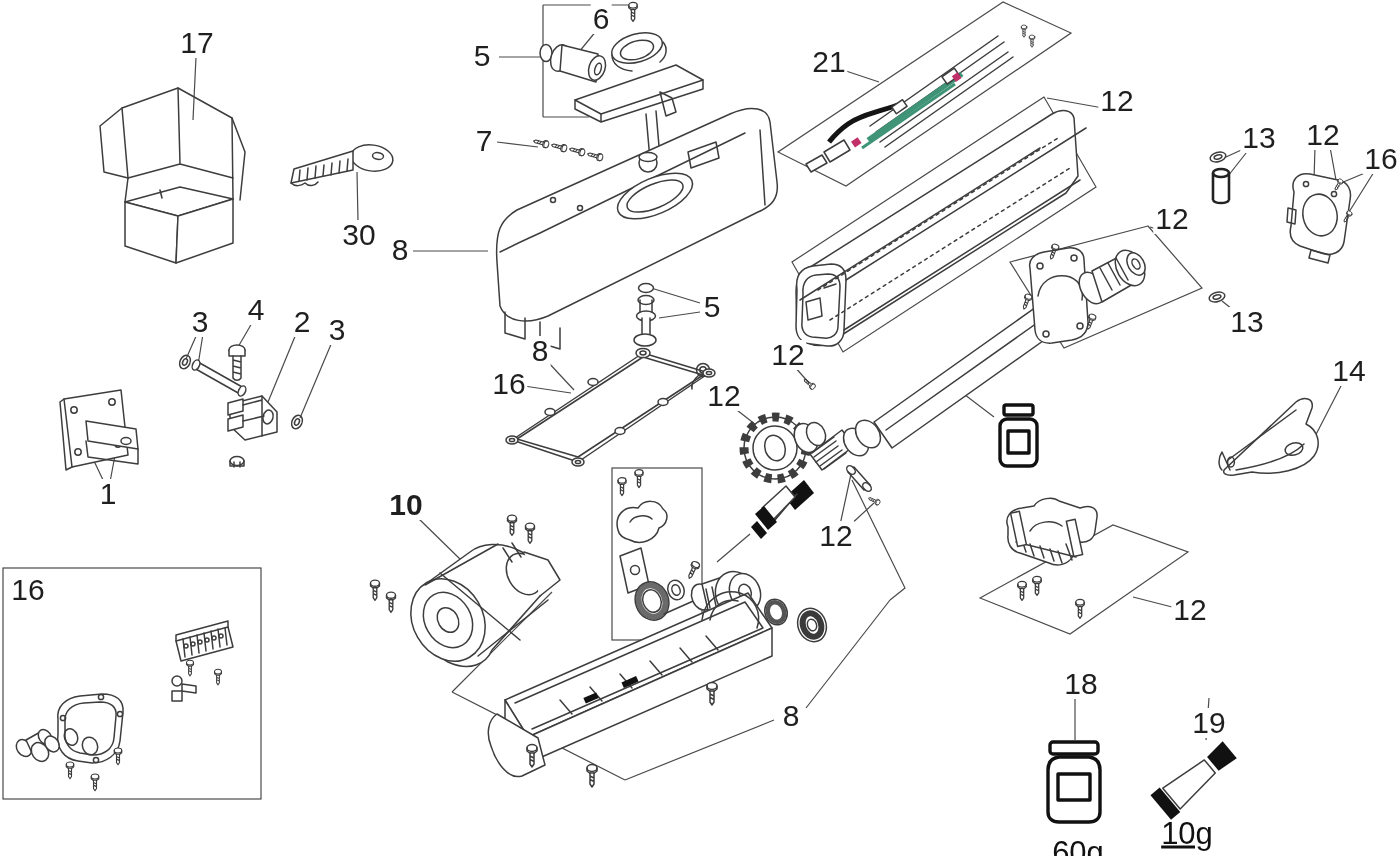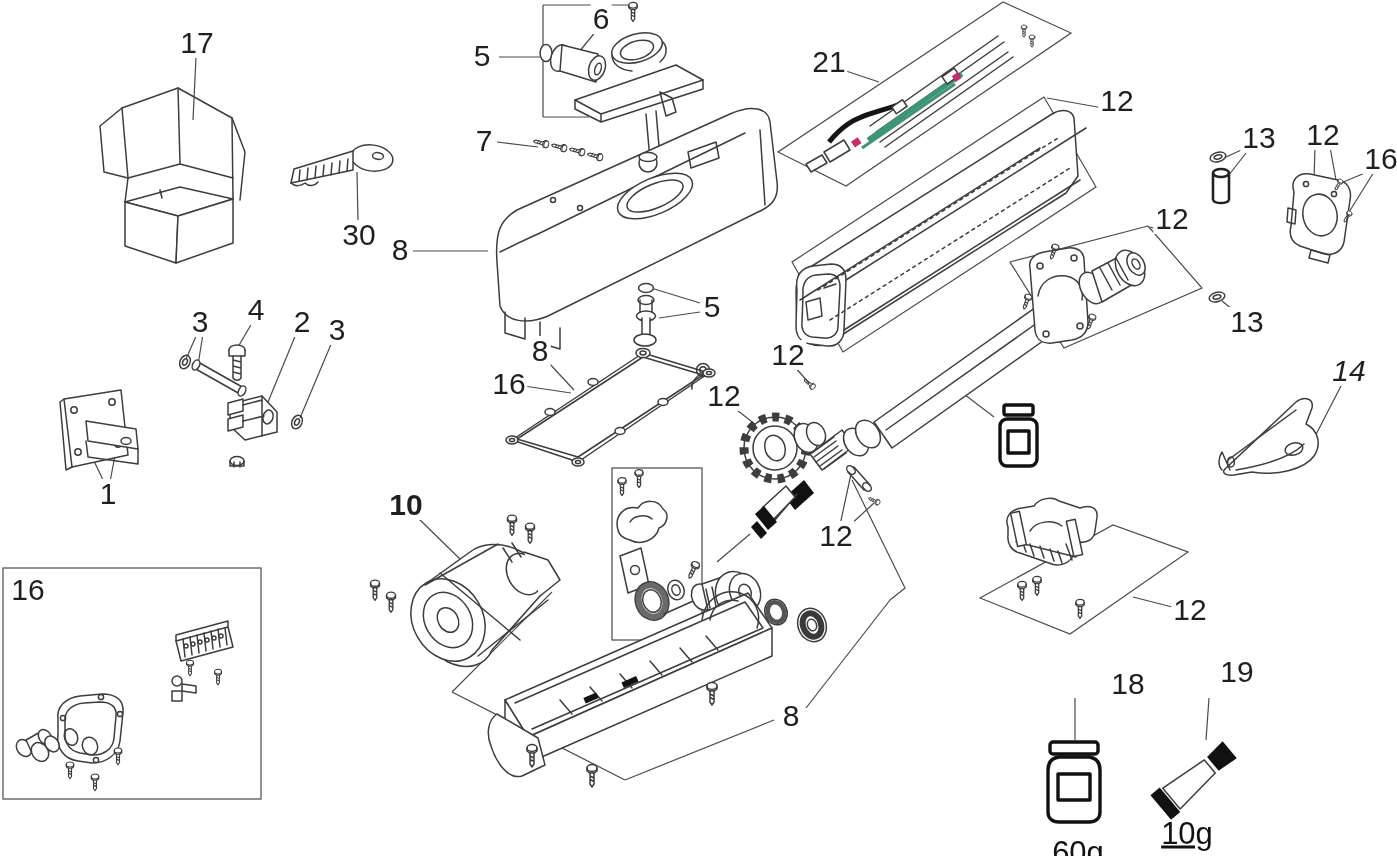--- a/index.html
+++ b/index.html
@@ -460,26 +460,26 @@
       <div class="part-label" style="left: 1172px; top: 219px;">12</div>
       <div class="part-label" style="left: 1247px; top: 322px;">13</div>
       <div class="part-label" style="left: 712px; top: 307px;">5</div>
       <div class="part-label" style="left: 200px; top: 322px;">3</div>
       <div class="part-label" style="left: 256px; top: 310px;">4</div>
       <div class="part-label" style="left: 302px; top: 322px;">2</div>
       <div class="part-label" style="left: 337px; top: 330px;">3</div>
       <div class="part-label" style="left: 540px; top: 351px;">8</div>
       <div class="part-label" style="left: 509px; top: 384px;">16</div>
       <div class="part-label" style="left: 788px; top: 355px;">12</div>
-      <div class="part-label" style="left: 1349px; top: 371px; font-style: italic;">14</div>
+      <div class="part-label" style="left: 1349px; top: 371px;">14</div>
       <div class="part-label" style="left: 724px; top: 396px;">12</div>
       <div class="part-label" style="left: 108px; top: 494px;">1</div>
       <div class="part-label" style="left: 406px; top: 505px; font-weight: bold;">10</div>
       <div class="part-label" style="left: 836px; top: 536px;">12</div>
       <div class="part-label" style="left: 28px; top: 590px;">16</div>
       <div class="part-label" style="left: 1190px; top: 610px;">12</div>
-      <div class="part-label" style="left: 1128px; top: 684px;">18</div>
-      <div class="part-label" style="left: 1209px; top: 672px; margin-left: 28px;">19</div>
+      <div class="part-label" style="left: 1081px; top: 684px;">18</div>
+      <div class="part-label" style="left: 1209px; top: 723px;">19</div>
       <div class="part-label" style="left: 791px; top: 716px;">8</div>
       <div class="qty-caption" style="left: 1078px; top: 852px;">60g</div>
       <div class="qty-caption" style="left: 1187px; top: 833px; text-decoration: underline;">10g</div>
     </div>
 </div>
 
 </body></html>

